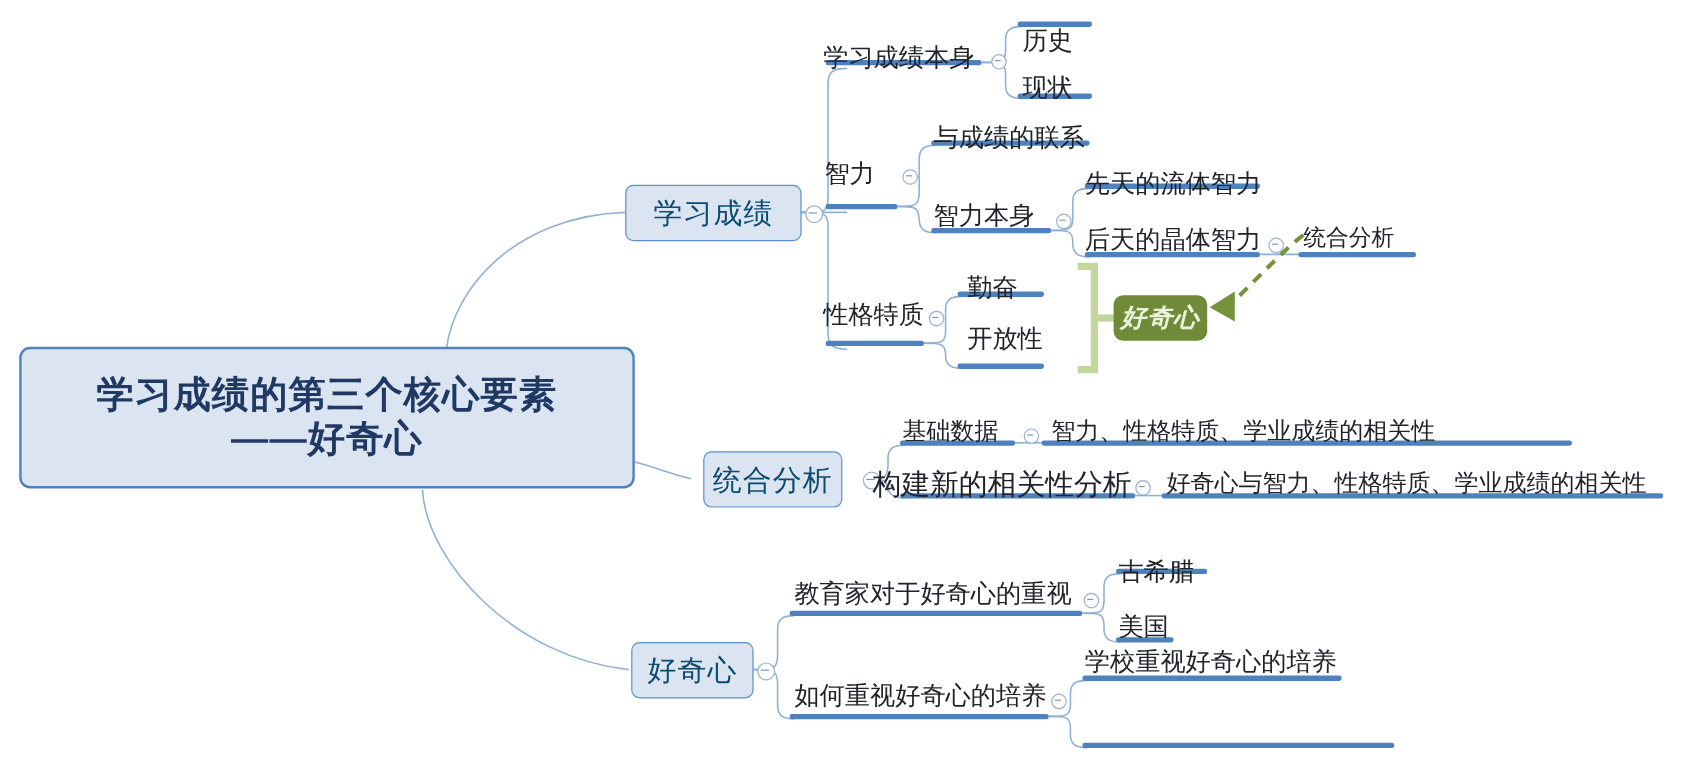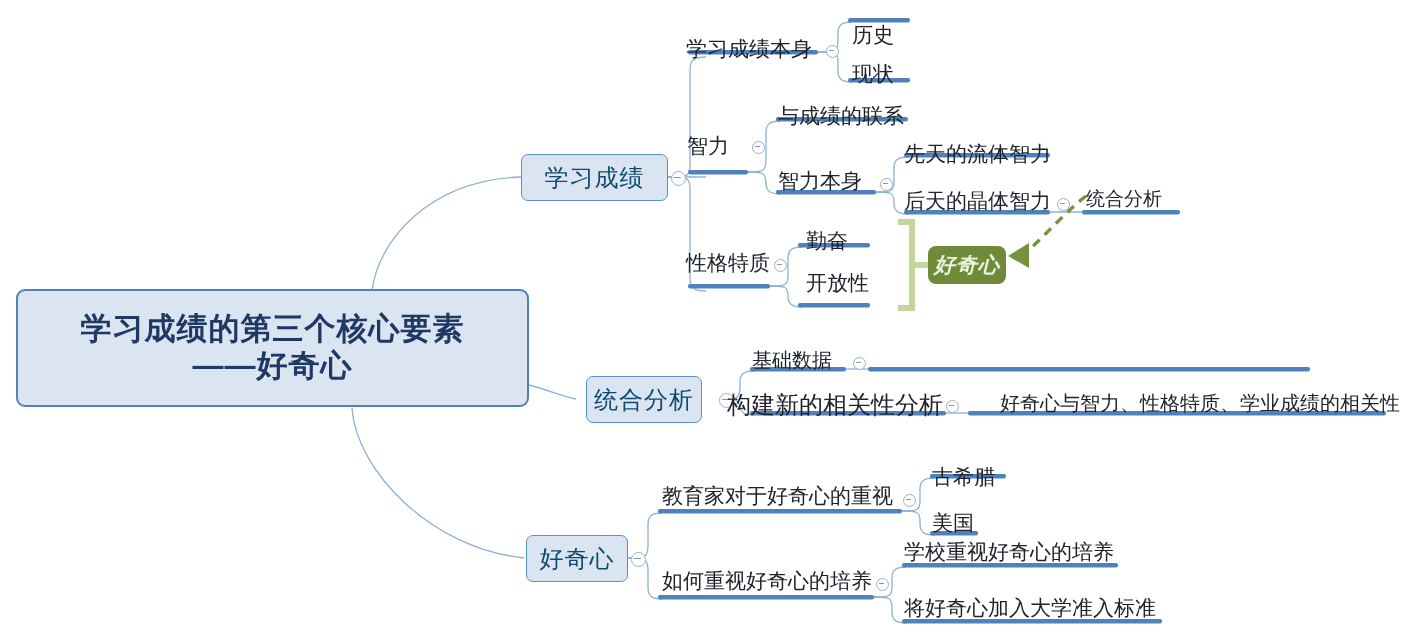--- a/index.html
+++ b/index.html
@@ -220,30 +220,30 @@
 
   <div class="leaf" style="left:806px;top:230px;font-size:21px;">勤奋</div>
   <div class="leaf" style="left:806px;top:272px;font-size:21px;">开放性</div>
 
   <div class="green" style="left:928px;top:246px;width:78px;height:38px;font-size:21px;">
     <span>好奇心</span>
   </div>
 
   <div class="leaf" style="left:752px;top:350px;font-size:20px;">基础数据</div>
   <div class="toggle sm" style="left:853px;top:357px;"></div>
+  <div class="leaf" style="left:876px;top:350px;font-size:20px;">智力、性格特质、学业成绩的相关性</div>
 
   <div class="leaf" style="left:727px;top:393px;font-size:24px;">构建新的相关性分析</div>
   <div class="toggle sm" style="left:946px;top:400px;"></div>
-  <div class="leaf" style="left:972px;top:393px;font-size:20px;margin-left:28px;">好奇心与智力、性格特质、学业成绩的相关性</div>
+  <div class="leaf" style="left:972px;top:393px;font-size:20px;">好奇心与智力、性格特质、学业成绩的相关性</div>
 
   <div class="leaf" style="left:662px;top:485px;font-size:21px;">教育家对于好奇心的重视</div>
   <div class="toggle sm" style="left:903px;top:494px;"></div>
 
   <div class="leaf" style="left:932px;top:466px;font-size:21px;">古希腊</div>
   <div class="leaf" style="left:932px;top:512px;font-size:21px;">美国</div>
 
   <div class="leaf" style="left:662px;top:570px;font-size:21px;">如何重视好奇心的培养</div>
   <div class="toggle sm" style="left:876px;top:578px;"></div>
 
   <div class="leaf" style="left:904px;top:541px;font-size:21px;">学校重视好奇心的培养</div>
-  <div class="leaf" style="left:904px;top:597px;font-size:21px;">将好奇心加入大学准入标准</div>
 
 </div>
 
 </body></html>

